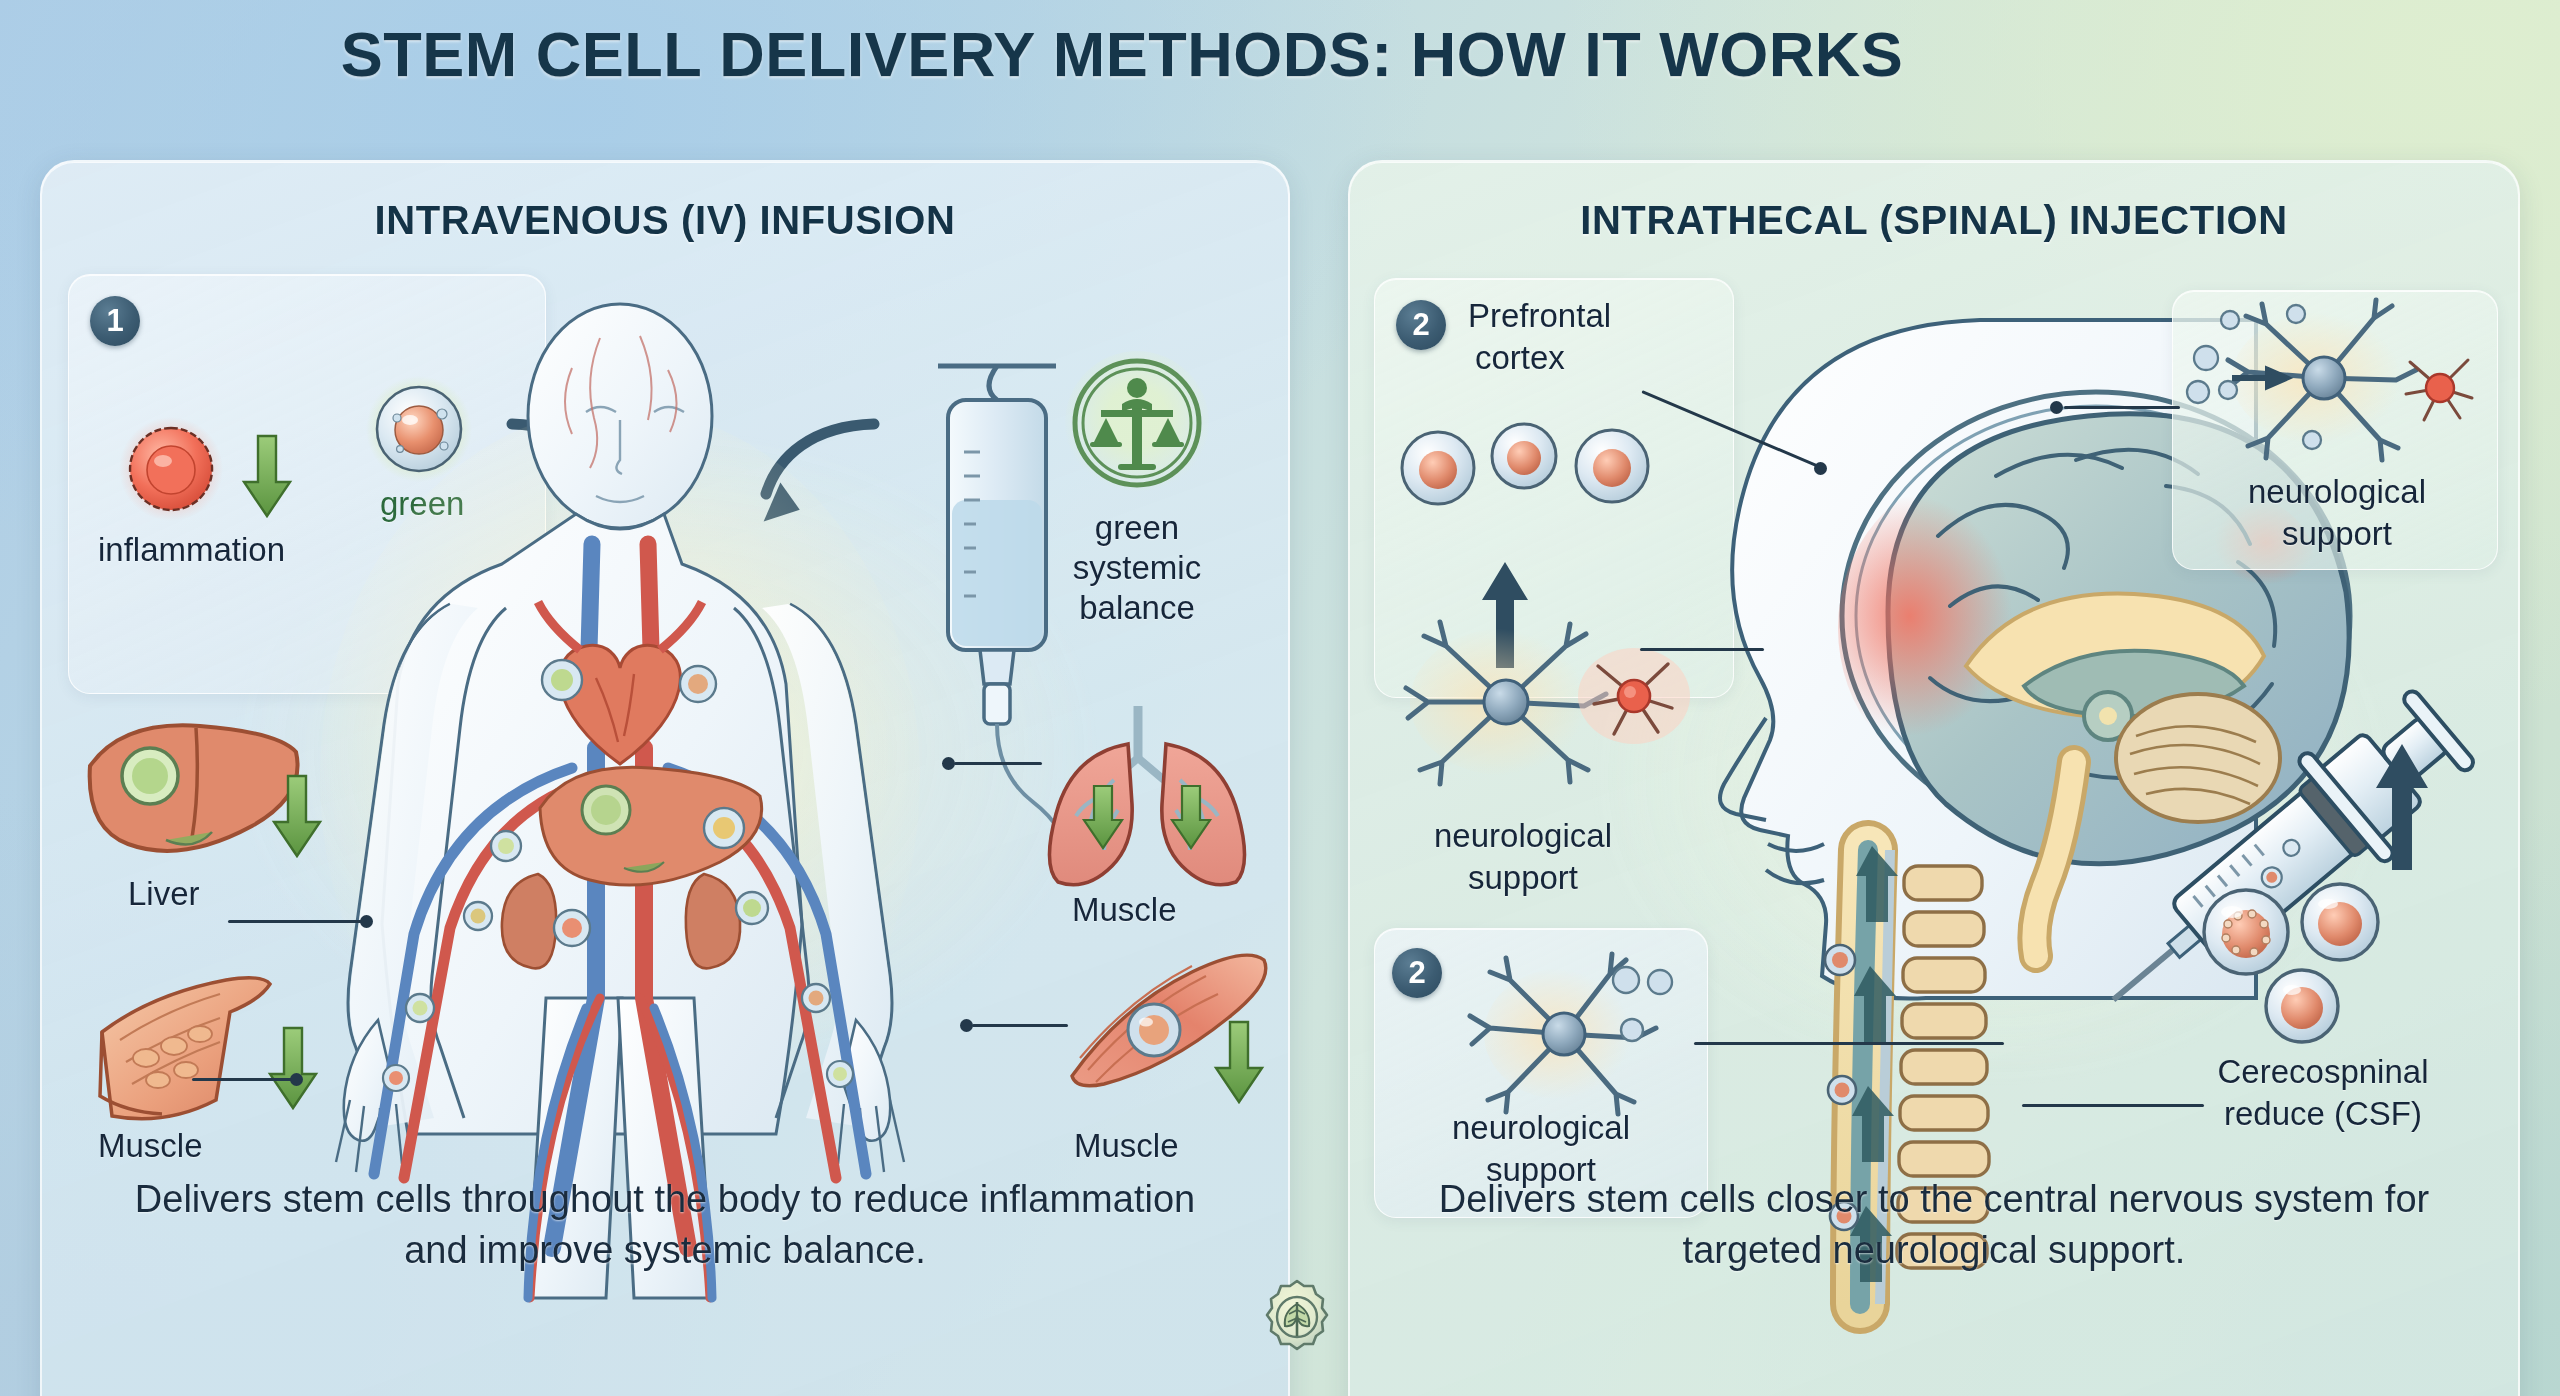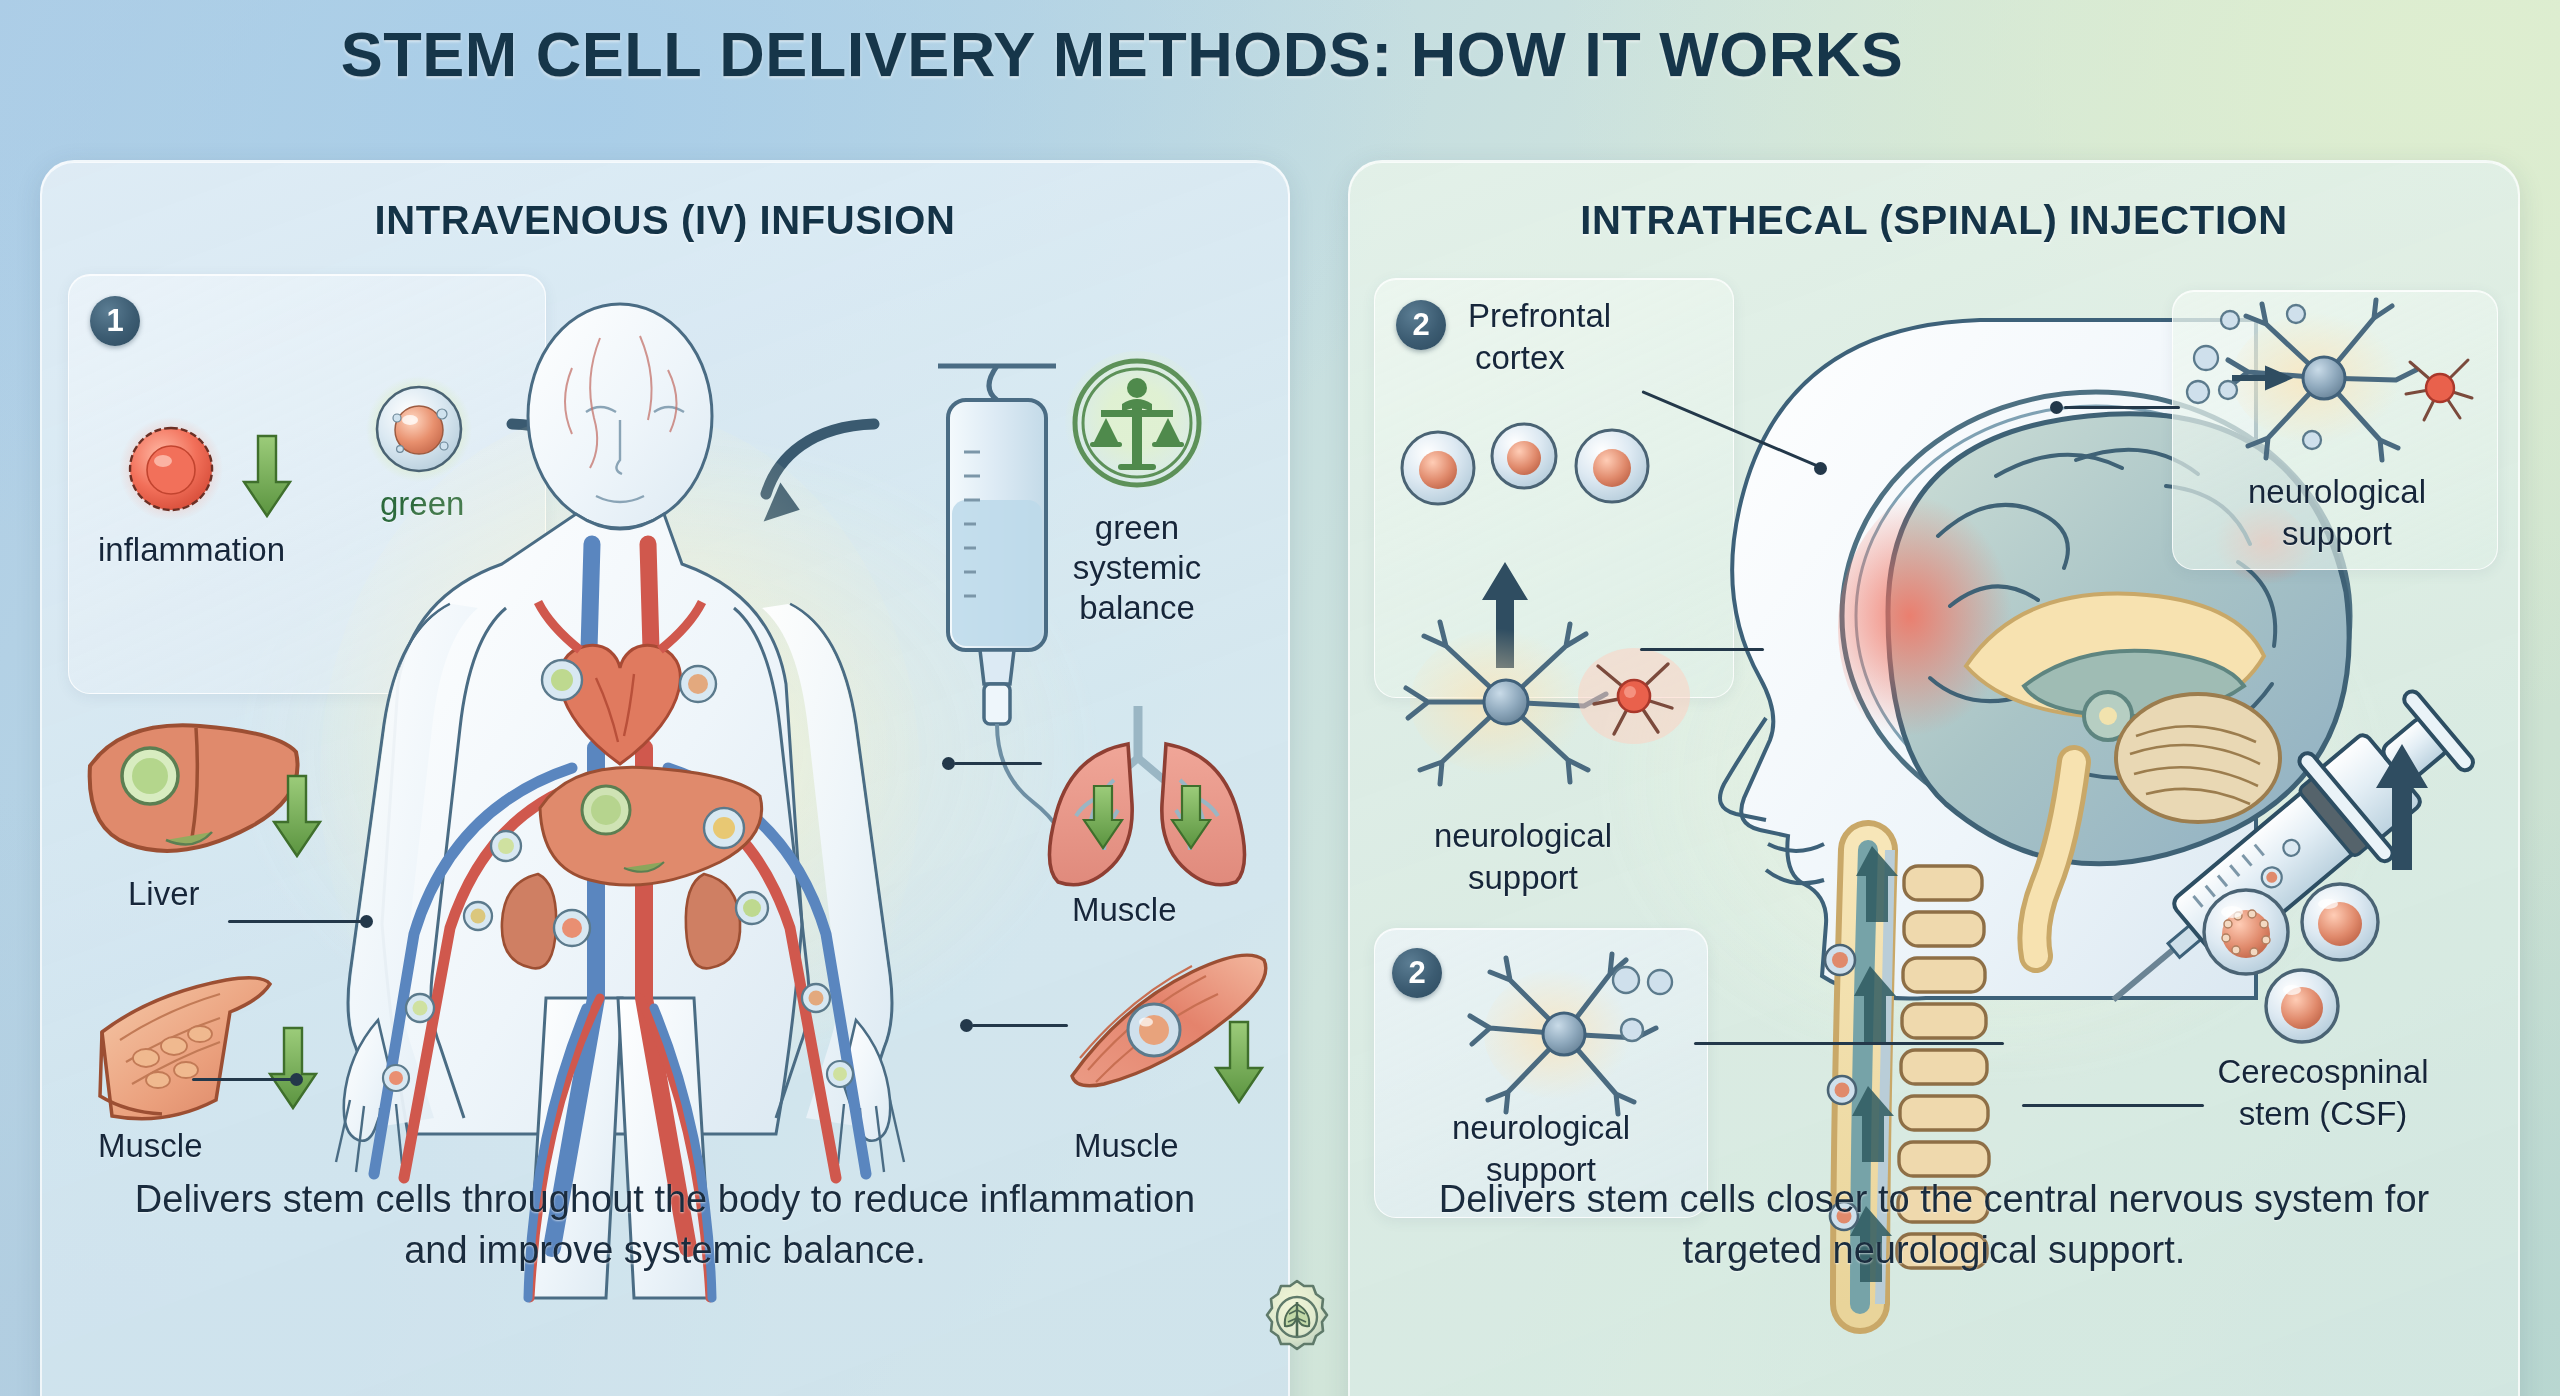--- a/index.html
+++ b/index.html
@@ -777,21 +777,21 @@
       <ellipse cx="44" cy="32" rx="11" ry="6" fill="#fff" opacity=".7"></ellipse>
       <circle cx="152" cy="42" r="38" fill="url(#scMem)" stroke="#4a6374" stroke-width="3.4"></circle>
       <circle cx="152" cy="44" r="22" fill="url(#scNuc)"></circle>
       <ellipse cx="140" cy="24" rx="10" ry="5" fill="#fff" opacity=".7"></ellipse>
       <circle cx="114" cy="126" r="36" fill="url(#scMem)" stroke="#4a6374" stroke-width="3.4"></circle>
       <circle cx="114" cy="128" r="21" fill="url(#scNuc)"></circle>
       <ellipse cx="104" cy="110" rx="9" ry="5" fill="#fff" opacity=".7"></ellipse>
     </svg>
   </div>
   <div class="lbl c" style="left:808px; top:892px; width:330px;">Cerecospninal</div>
-  <div class="lbl c" style="left:808px; top:934px; width:330px;">stem (CSF)</div>
+  <div class="lbl c" style="left:808px; top:934px; width:330px;">reduce (CSF)</div>
 
   <div class="caption" style="top:1012px; padding:0 60px;">
     <span>Delivers stem cells closer to the central nervous system for targeted neurological support.</span>
   </div>
 </section>
 
 <div id="brand-logo">
   <svg width="78" height="78" viewBox="0 0 78 78">
     <defs>
         <radialGradient id="gearG" cx="42%" cy="36%" r="62%">

